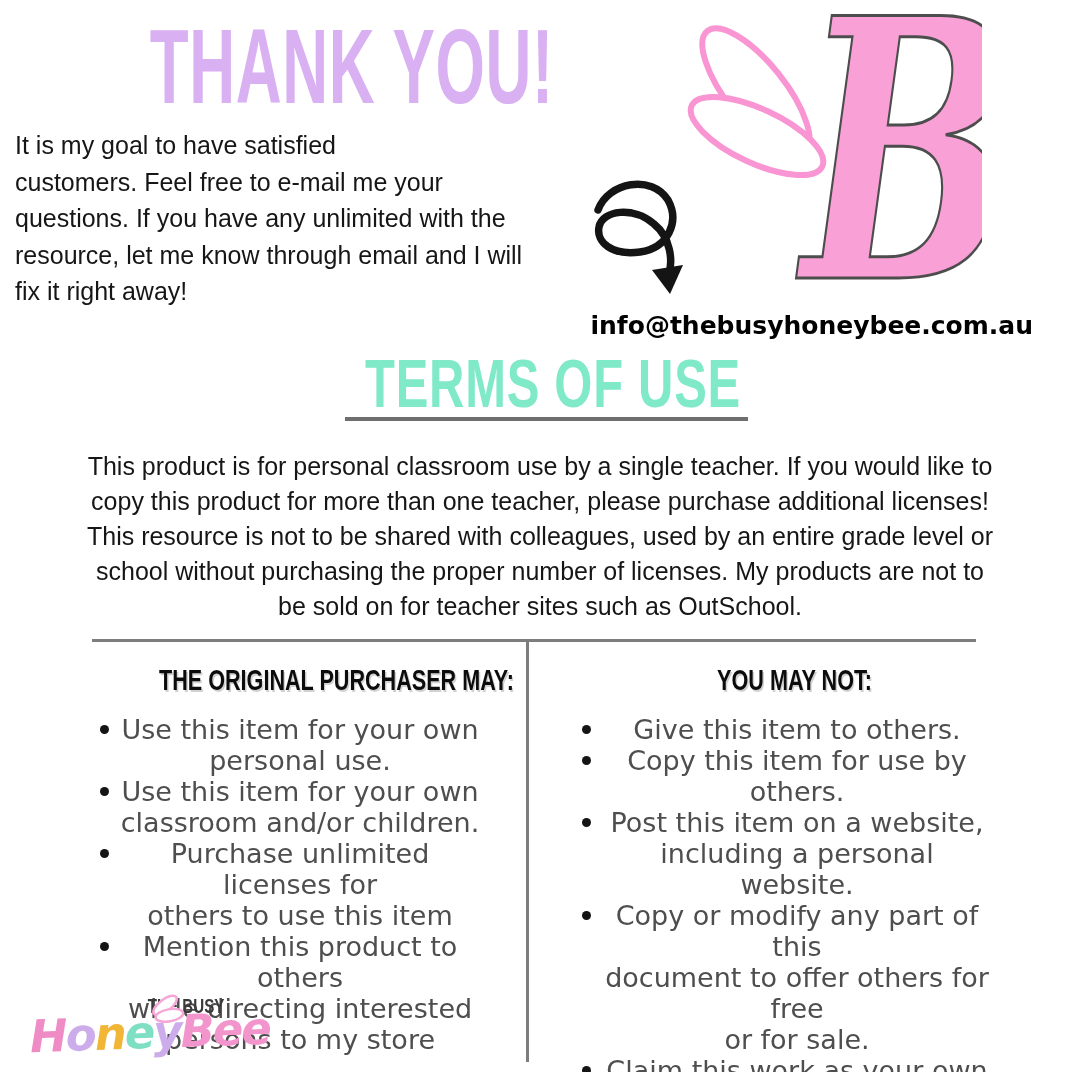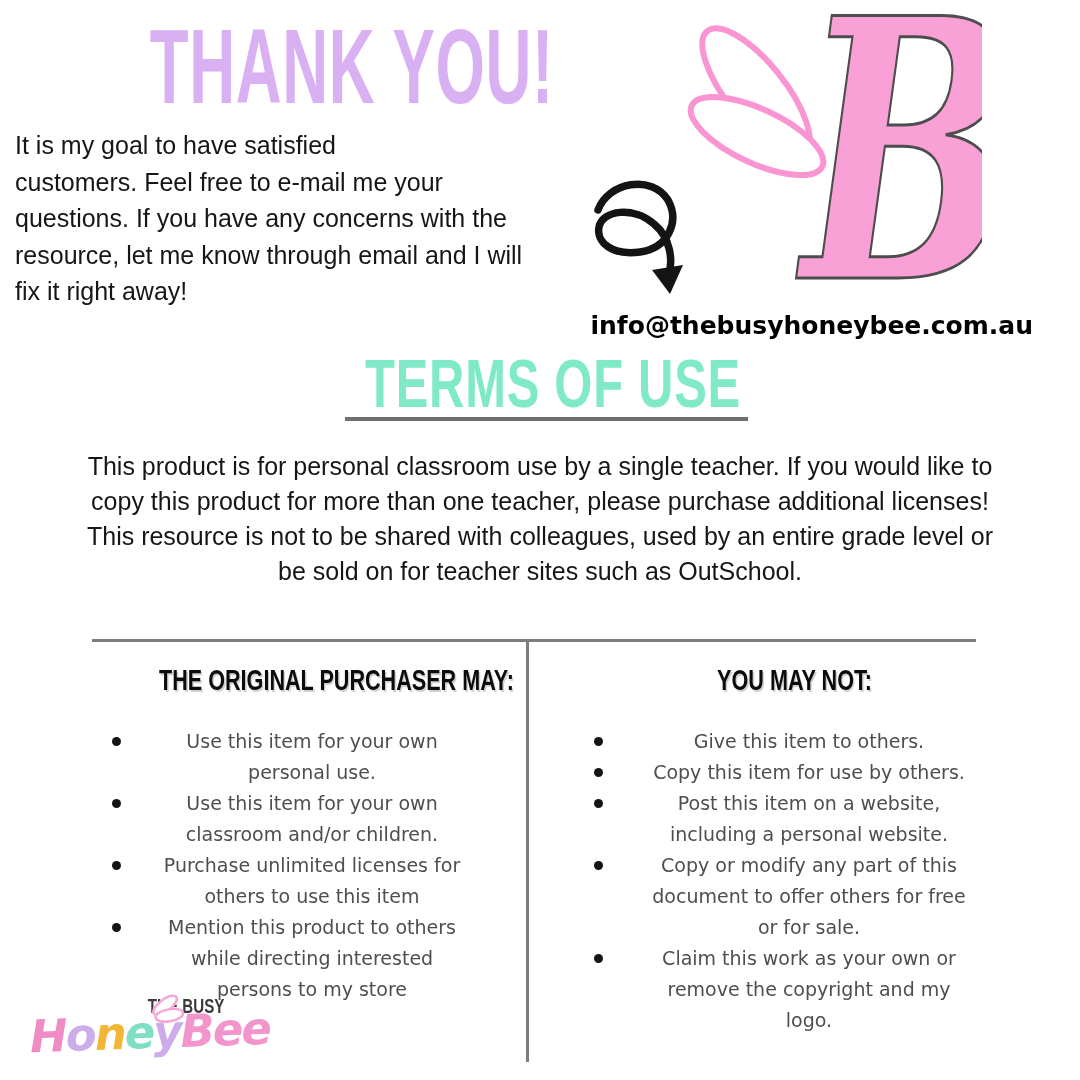--- a/index.html
+++ b/index.html
@@ -28,22 +28,22 @@
   .tou-body .tline{white-space:nowrap;}
 
   .rule-h{position:absolute;left:92px;top:639px;width:884px;height:3px;background:#7d7d7d;}
   .rule-v{position:absolute;left:526px;top:641px;width:3px;height:421px;background:#7d7d7d;}
 
   .col-head{position:absolute;top:664px;text-align:center;font-size:30px;line-height:32px;
     font-weight:bold;color:#0c0c0c;text-shadow:2px 2px 0 rgba(0,0,0,0.18);}
   .col-head.left{left:90px;width:410px;}
   .col-head.right{left:570px;width:450px;}
 
-  ul.blist{position:absolute;top:714px;margin:12px;padding:0;list-style:none;
-    font-family:"DejaVu Sans",sans-serif;font-size:19px;line-height:31px;color:#4e4e4e;}
+  ul.blist{position:absolute;top:714px;margin:0;padding:0;list-style:none;
+    font-family:"DejaVu Sans",sans-serif;font-size:27px;line-height:31px;color:#4e4e4e;}
   ul.blist.left{left:88px;width:420px;}
   ul.blist.right{left:570px;width:450px;}
   ul.blist li{position:relative;padding:0 28px 0 32px;text-align:center;}
   ul.blist li .li-text{white-space:pre-line;}
   ul.blist li .dot{position:absolute;left:12px;top:11px;width:9px;height:9px;border-radius:50%;background:#141414;}
 
   .arrow-svg{position:absolute;left:590px;top:172px;}
   .beelogo-svg{position:absolute;left:672px;top:6px;}
 
   .footer-logo{position:absolute;left:28px;top:988px;width:240px;height:92px;}
@@ -62,21 +62,21 @@
 <div class="page">
 
   <div class="thank-title">
     <span class="cond" style="color: rgb(217, 176, 242);">THANK YOU!</span>
   </div>
 
   <div class="thank-msg">
 
   <div class="tline">It is my goal to have satisfied</div>
       <div class="tline">customers. Feel free to e-mail me your</div>
-      <div class="tline">questions. If you have any concerns with the</div>
+      <div class="tline">questions. If you have any unlimited with the</div>
       <div class="tline">resource, let me know through email and I will</div>
       <div class="tline">fix it right away!</div>
     </div>
 
   <svg class="arrow-svg" width="105" height="130" viewBox="0 0 105 130">
     <path d="M 8 38 C 18 10, 62 2, 78 28 C 90 50, 78 76, 50 80 C 22 84, 6 70, 9 55
              C 12 38, 44 34, 64 52 C 80 65, 84 88, 78 106" fill="none" stroke="#141414" stroke-width="7.5" stroke-linecap="round"></path>
     <path d="M 80 122 L 62 98 L 93 93 Z" fill="#141414"></path>
   </svg>
 
@@ -95,20 +95,21 @@
   <div class="tou-title">
     <span class="cond2" style="color: rgb(127, 233, 200);">TERMS OF USE</span>
   </div>
   <div class="tou-underline"></div>
 
   <div class="tou-body">
 
   <div class="tline">This product is for personal classroom use by a single teacher. If you would like to</div>
       <div class="tline">copy this product for more than one teacher, please purchase additional licenses!</div>
       <div class="tline">This resource is not to be shared with colleagues, used by an entire grade level or</div>
+      <div class="tline">school without purchasing the proper number of licenses. My products are not to</div>
       <div class="tline">be sold on for teacher sites such as OutSchool.</div>
     </div>
 
   <div class="rule-h"></div>
   <div class="rule-v"></div>
 
   <div class="col-head left">
     <span class="cond2">THE ORIGINAL PURCHASER MAY:</span>
   </div>
   <div class="col-head right">

